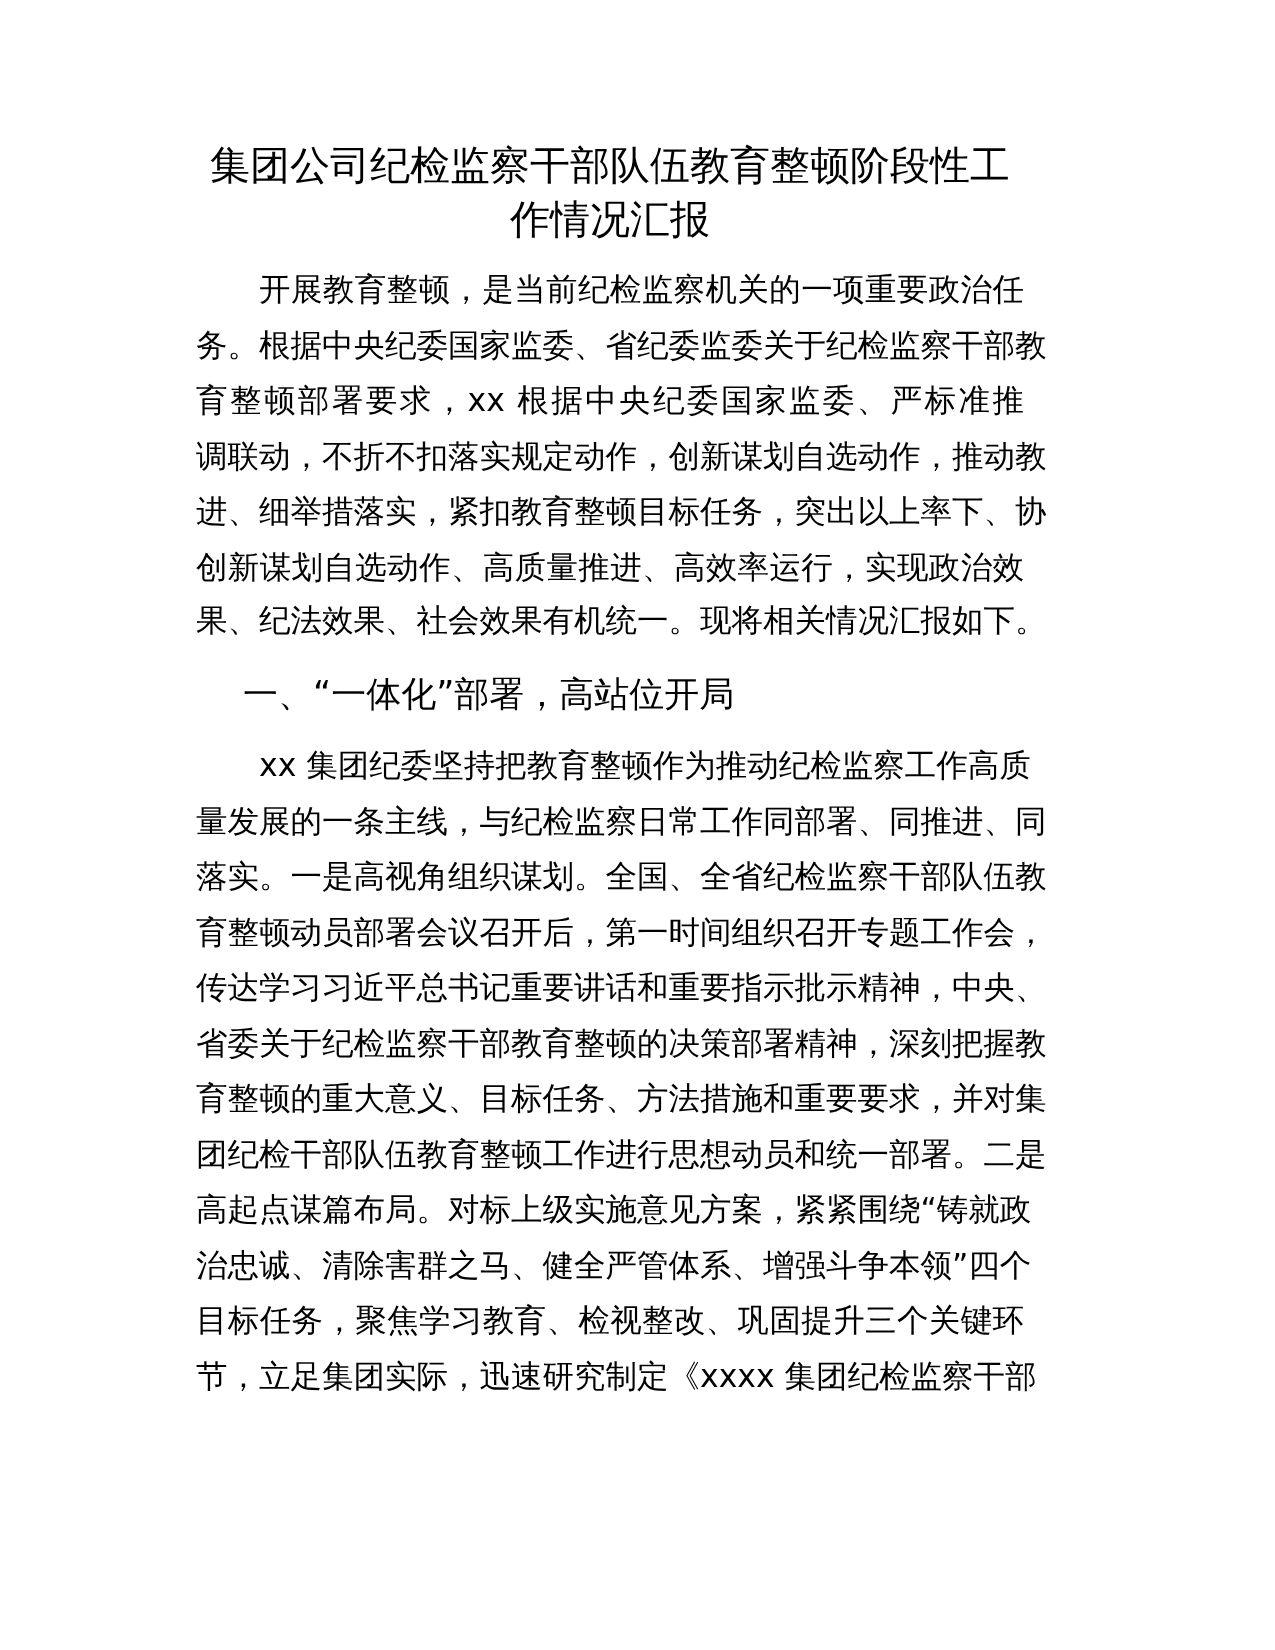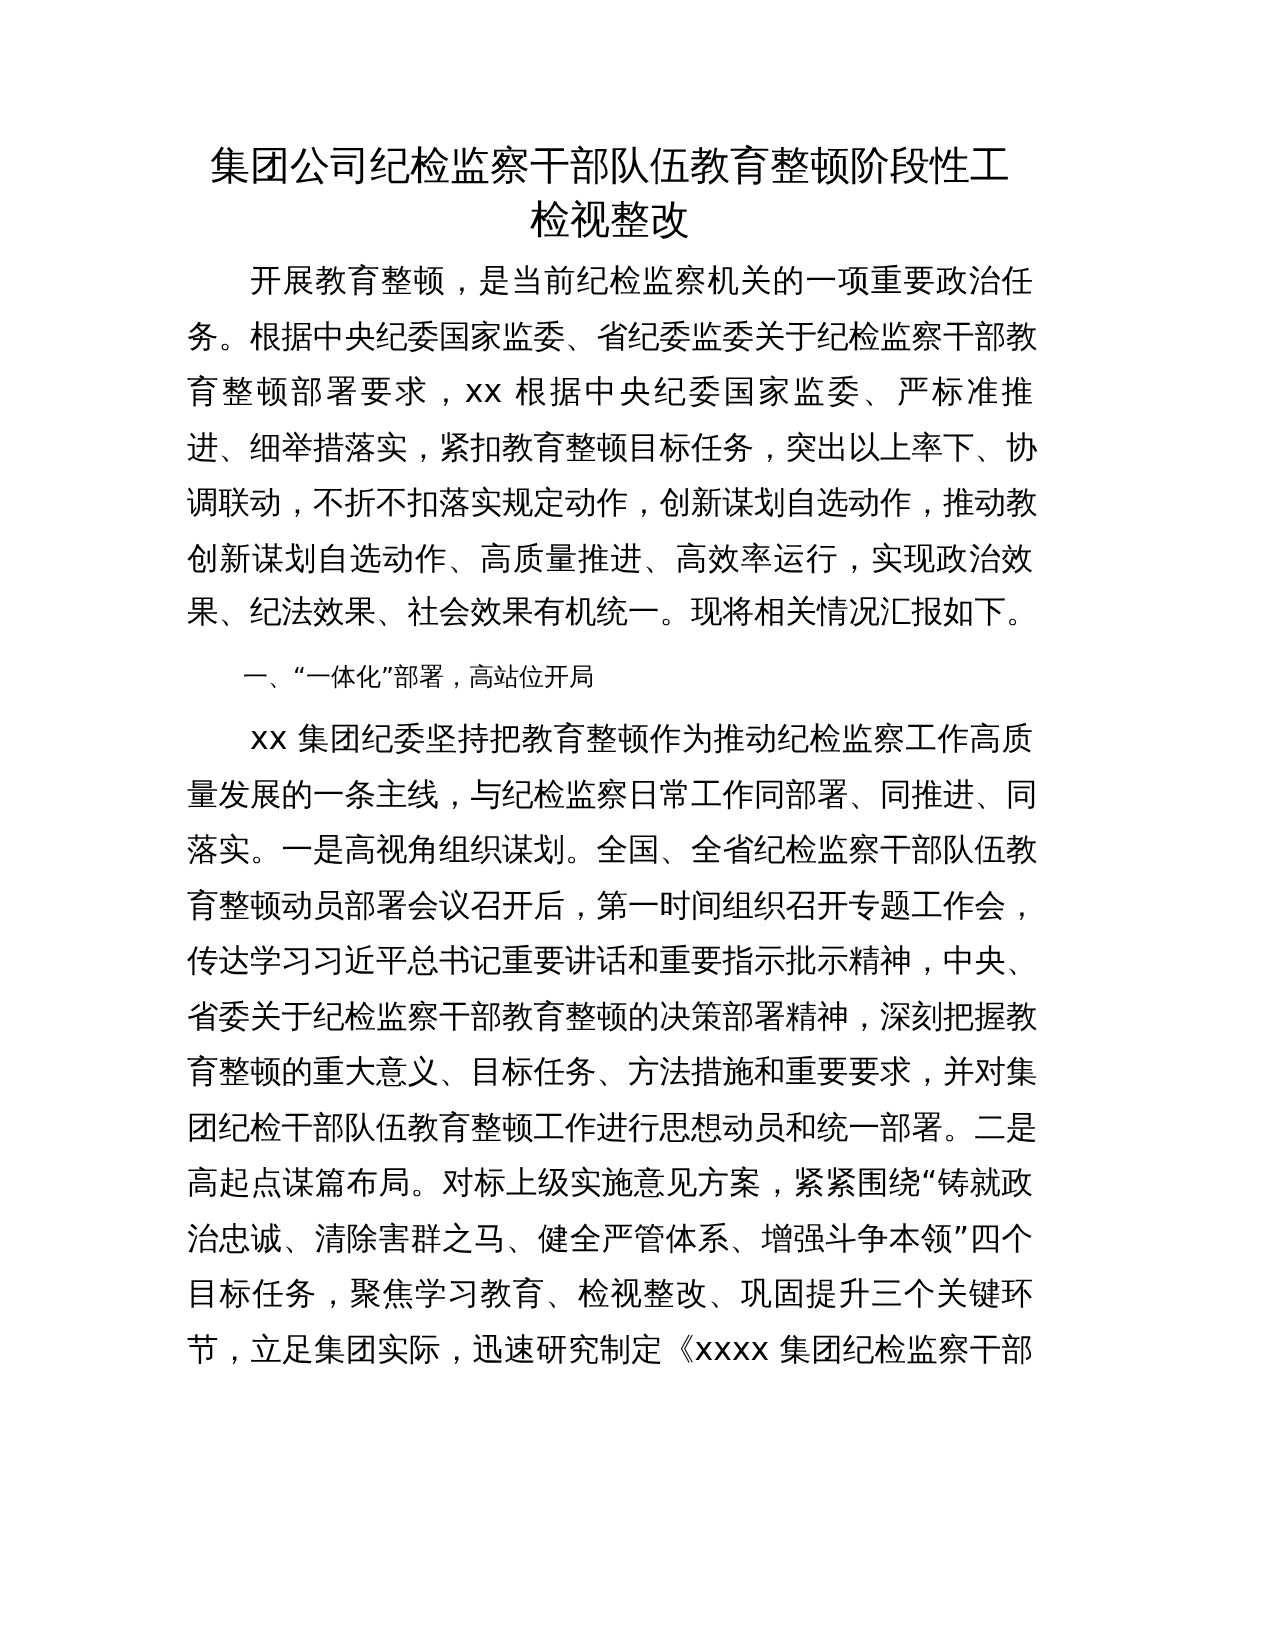--- a/index.html
+++ b/index.html
@@ -39,50 +39,50 @@
       margin: 0;
     }
     .body-line.indent {
       padding-left: 63px;
     }
     .body-line.last {
       text-align-last: left;
       font-family: Liberation Mono, monospace;
     }
     .section-heading {
-      font-size: 25px;
+      font-size: 35px;
       line-height: 55.5px;
       height: 55.5px;
       padding-left: 63px;
       white-space: nowrap;
       margin: 0;
     }
     .para {
-      margin: 7px;
+      margin: 16px;
     }
     .title-block {
       margin-bottom: 4px;
     }
   </style>
 </head>
 <body>
 
 <div class="page">
 
   <div class="title-block">
     <p class="title">集团公司纪检监察干部队伍教育整顿阶段性工</p>
-    <p class="title">检视整改</p>
+    <p class="title">作情况汇报</p>
   </div>
 
   <div class="para">
     <p class="body-line indent">开展教育整顿，是当前纪检监察机关的一项重要政治任</p>
     <p class="body-line">务。根据中央纪委国家监委、省纪委监委关于纪检监察干部教</p>
     <p class="body-line">育整顿部署要求，xx 根据中央纪委国家监委、严标准推</p>
+    <p class="body-line">调联动，不折不扣落实规定动作，创新谋划自选动作，推动教</p>
     <p class="body-line">进、细举措落实，紧扣教育整顿目标任务，突出以上率下、协</p>
-    <p class="body-line">调联动，不折不扣落实规定动作，创新谋划自选动作，推动教</p>
     <p class="body-line">创新谋划自选动作、高质量推进、高效率运行，实现政治效</p>
     <p class="body-line last">果、纪法效果、社会效果有机统一。现将相关情况汇报如下。</p>
   </div>
 
   <p class="section-heading">一、“一体化”部署，高站位开局</p>
 
   <div class="para">
     <p class="body-line indent">xx 集团纪委坚持把教育整顿作为推动纪检监察工作高质</p>
     <p class="body-line">量发展的一条主线，与纪检监察日常工作同部署、同推进、同</p>
     <p class="body-line">落实。一是高视角组织谋划。全国、全省纪检监察干部队伍教</p>

